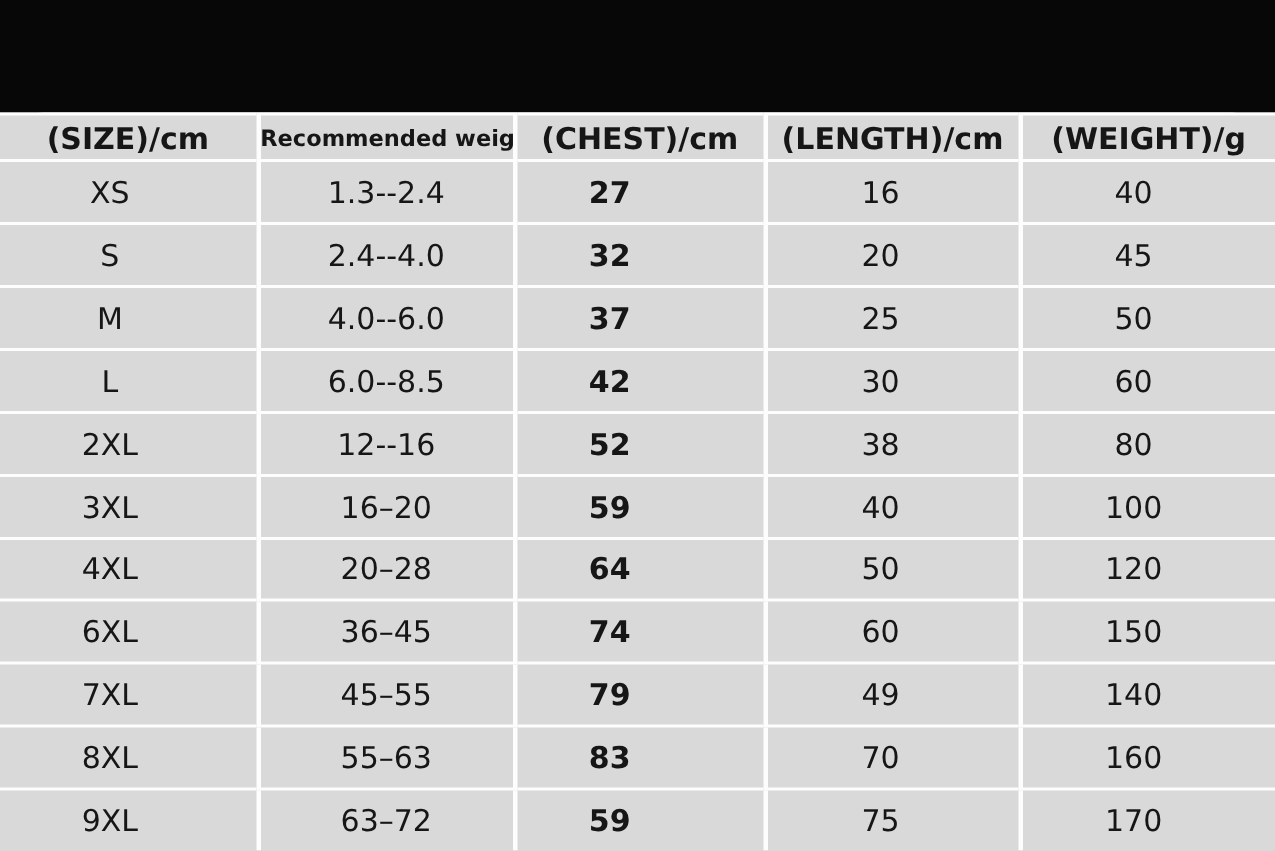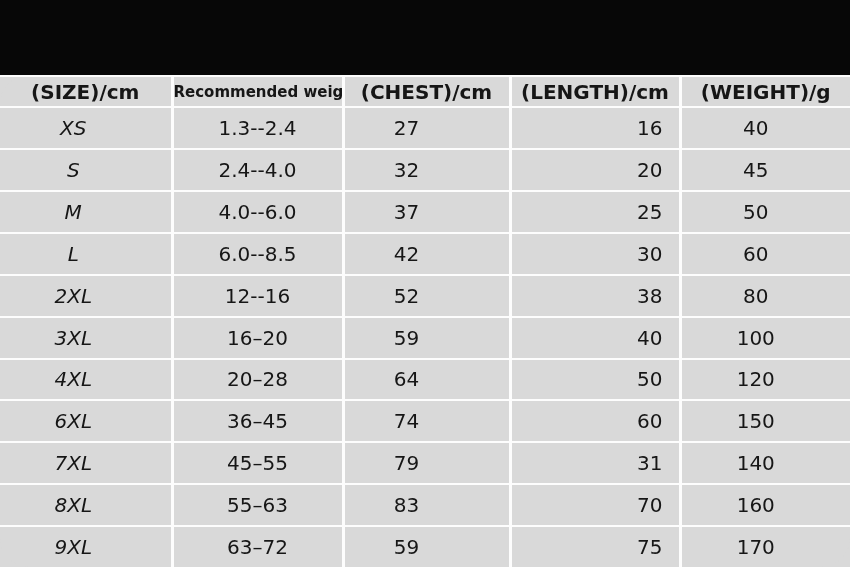--- a/index.html
+++ b/index.html
@@ -52,23 +52,23 @@
   thead th.small-header {
     font-size: 15px;
     font-weight: 600;
   }
   tbody td {
     height: 33px;
     font-size: 20px;
     font-weight: 400;
   }
   
-  tbody td.col-0 { padding-right: 24px; font-style: italic; }
-  tbody td.col-2 { padding-right: 40px; }
-  tbody td.col-3 { padding-right: 16px; text-align: right; }
+  tbody td.col-0 { padding-right: 24px; }
+  tbody td.col-2 { padding-right: 40px; font-weight: bold; }
+  tbody td.col-3 { padding-right: 16px; }
   tbody td.col-4 { padding-right: 20px; }
 </style>
 </head>
 <body>
 
 <div class="banner"></div>
 
 <table class="size-chart">
   <colgroup>
     <col style="width:172px">
@@ -140,21 +140,21 @@
         <td class="col-0">6XL</td>
         <td class="col-1">36–45</td>
         <td class="col-2">74</td>
         <td class="col-3">60</td>
         <td class="col-4">150</td>
       </tr>
       <tr>
         <td class="col-0">7XL</td>
         <td class="col-1">45–55</td>
         <td class="col-2">79</td>
-        <td class="col-3">31</td>
+        <td class="col-3">49</td>
         <td class="col-4">140</td>
       </tr>
       <tr>
         <td class="col-0">8XL</td>
         <td class="col-1">55–63</td>
         <td class="col-2">83</td>
         <td class="col-3">70</td>
         <td class="col-4">160</td>
       </tr>
       <tr>

